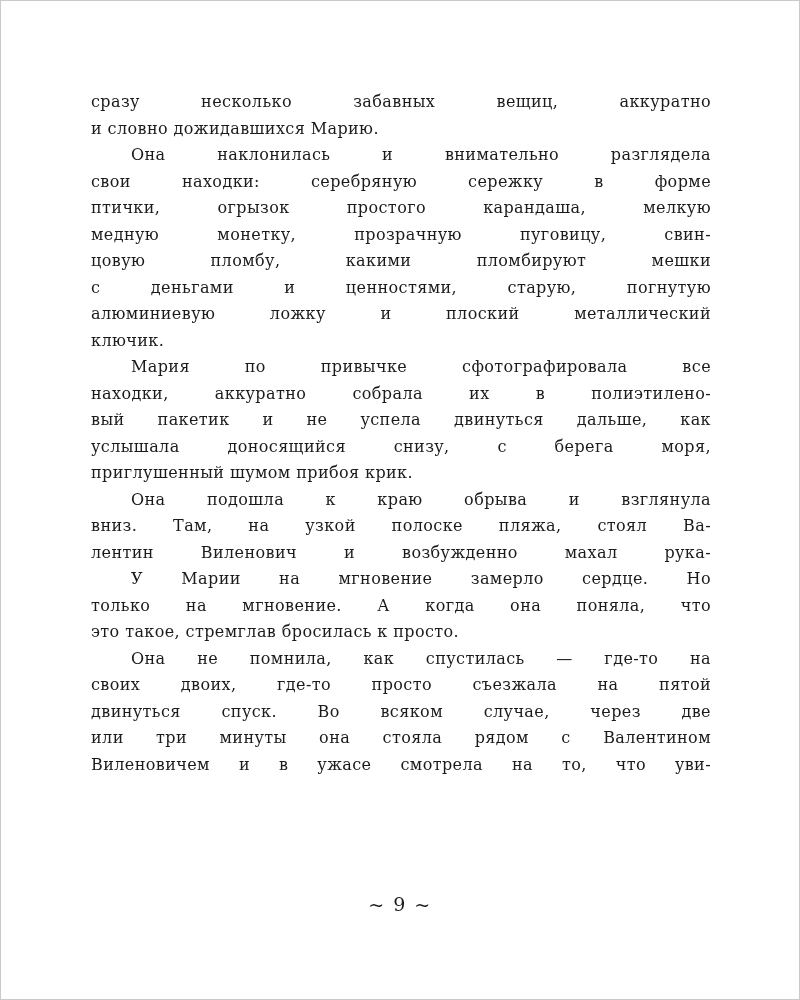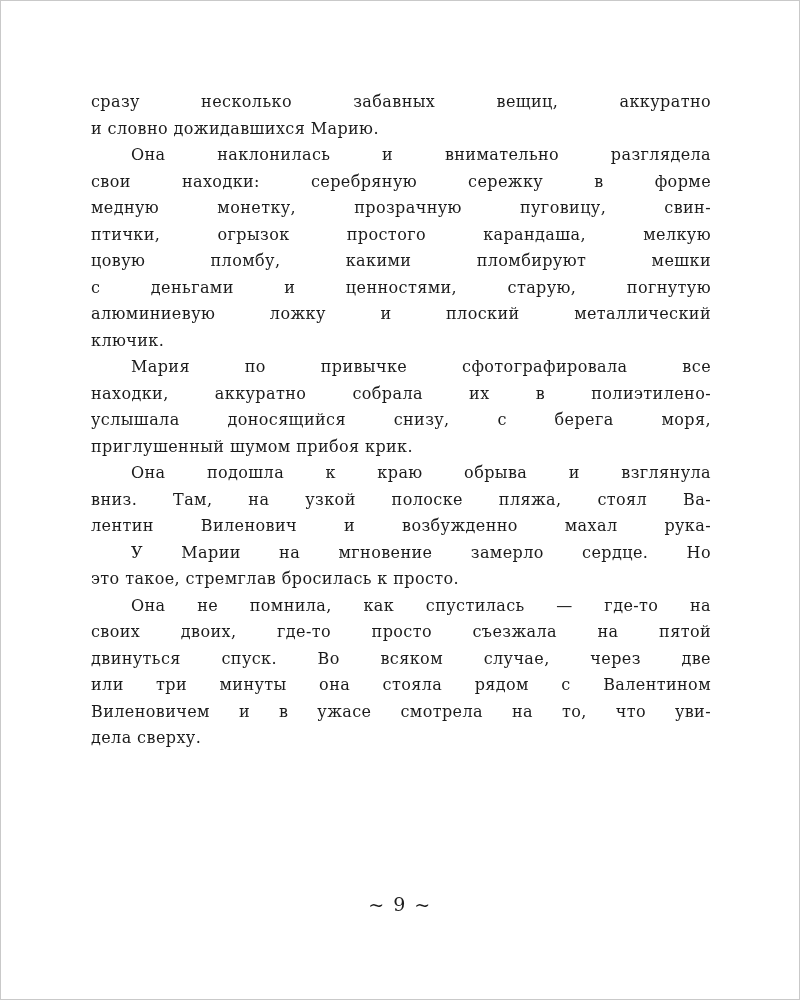--- a/index.html
+++ b/index.html
@@ -59,45 +59,46 @@
 
 <div class="page">
   <div class="text-block">
       <div class="paragraph">
         <div class="line">сразу несколько забавных вещиц, аккуратно</div>
         <div class="line last">и словно дожидавшихся Марию.</div>
       </div>
       <div class="paragraph">
         <div class="line indent">Она наклонилась и внимательно разглядела</div>
         <div class="line">свои находки: серебряную сережку в форме</div>
+        <div class="line">птички, огрызок простого карандаша, мелкую</div>
         <div class="line">медную монетку, прозрачную пуговицу, свин-</div>
-        <div class="line">птички, огрызок простого карандаша, мелкую</div>
         <div class="line">цовую пломбу, какими пломбируют мешки</div>
         <div class="line">с деньгами и ценностями, старую, погнутую</div>
         <div class="line">алюминиевую ложку и плоский металлический</div>
         <div class="line last">ключик.</div>
       </div>
       <div class="paragraph">
         <div class="line indent">Мария по привычке сфотографировала все</div>
         <div class="line">находки, аккуратно собрала их в полиэтилено-</div>
+        <div class="line">вый пакетик и не успела двинуться дальше, как</div>
         <div class="line">услышала доносящийся снизу, с берега моря,</div>
         <div class="line last">приглушенный шумом прибоя крик.</div>
       </div>
       <div class="paragraph">
         <div class="line indent">Она подошла к краю обрыва и взглянула</div>
         <div class="line">вниз. Там, на узкой полоске пляжа, стоял Ва-</div>
         <div class="line">лентин Виленович и возбужденно махал рука-</div>
       </div>
       <div class="paragraph">
         <div class="line indent">У Марии на мгновение замерло сердце. Но</div>
+        <div class="line">только на мгновение. А когда она поняла, что</div>
         <div class="line last">это такое, стремглав бросилась к просто.</div>
       </div>
       <div class="paragraph">
         <div class="line indent">Она не помнила, как спустилась — где-то на</div>
         <div class="line">своих двоих, где-то просто съезжала на пятой</div>
         <div class="line">двинуться спуск. Во всяком случае, через две</div>
         <div class="line">или три минуты она стояла рядом с Валентином</div>
         <div class="line">Виленовичем и в ужасе смотрела на то, что уви-</div>
-        <div class="line last">дела сверху.</div>
       </div>
     </div>
   <div class="page-number">~ 9 ~</div>
 </div>
 
 </body></html>

